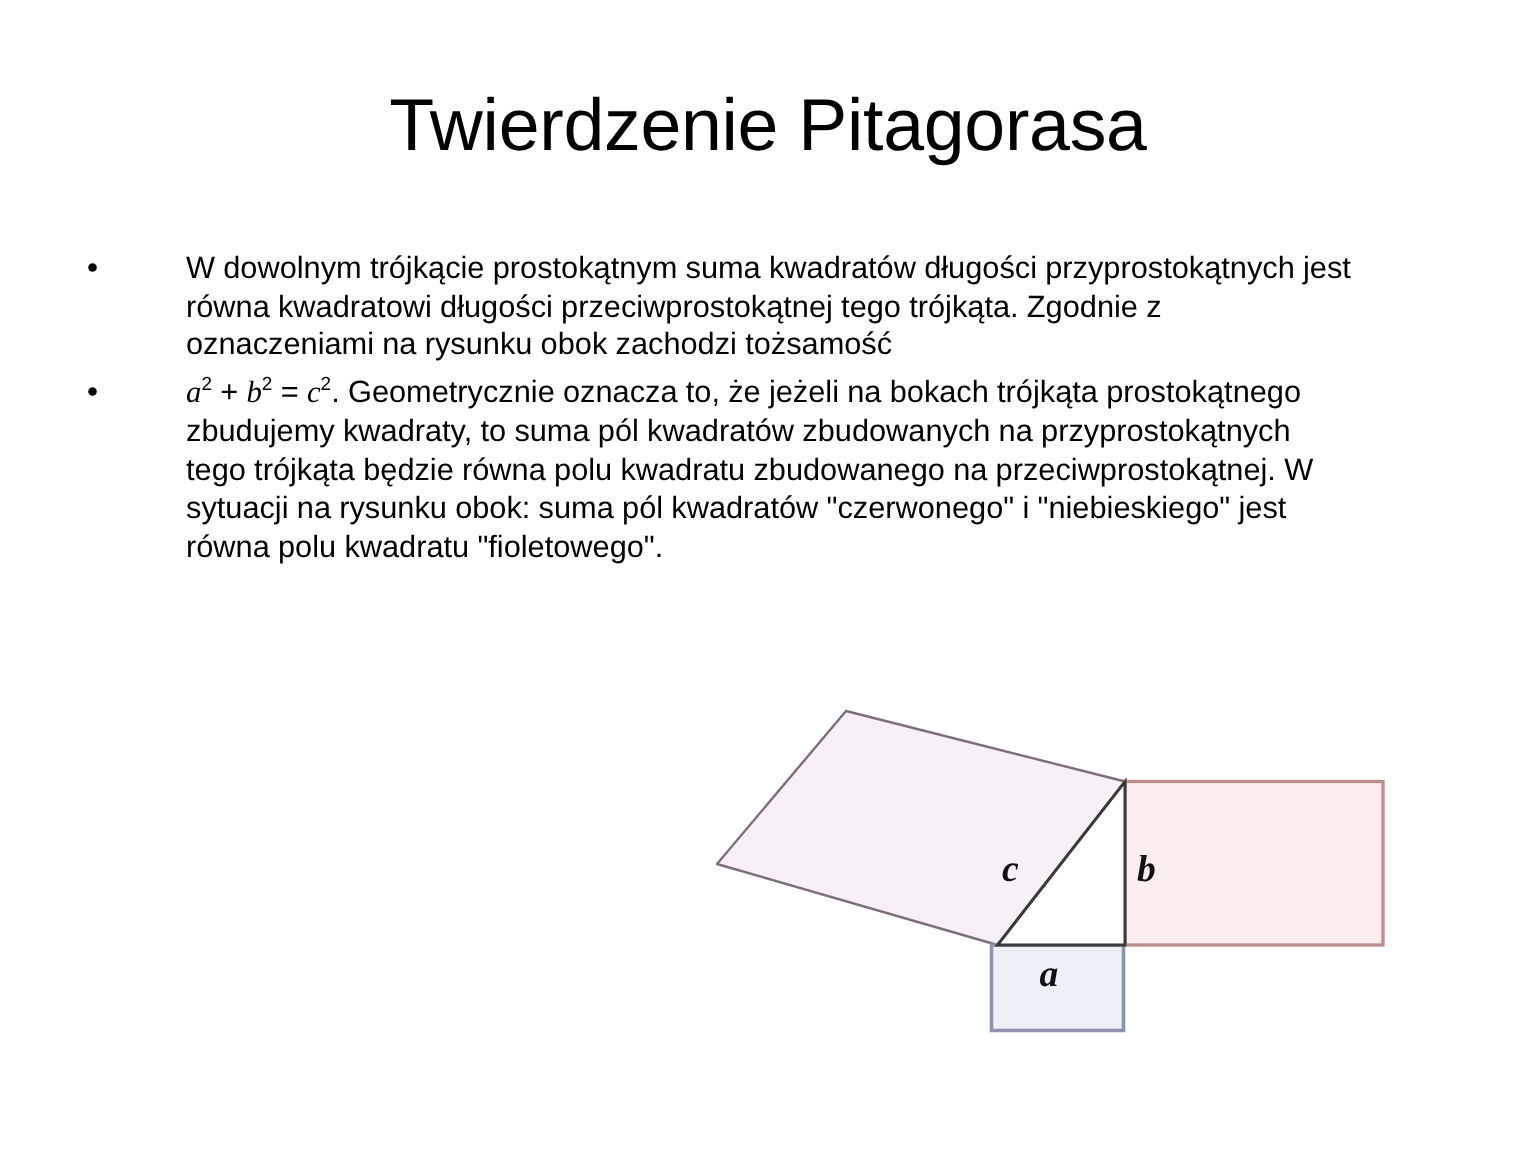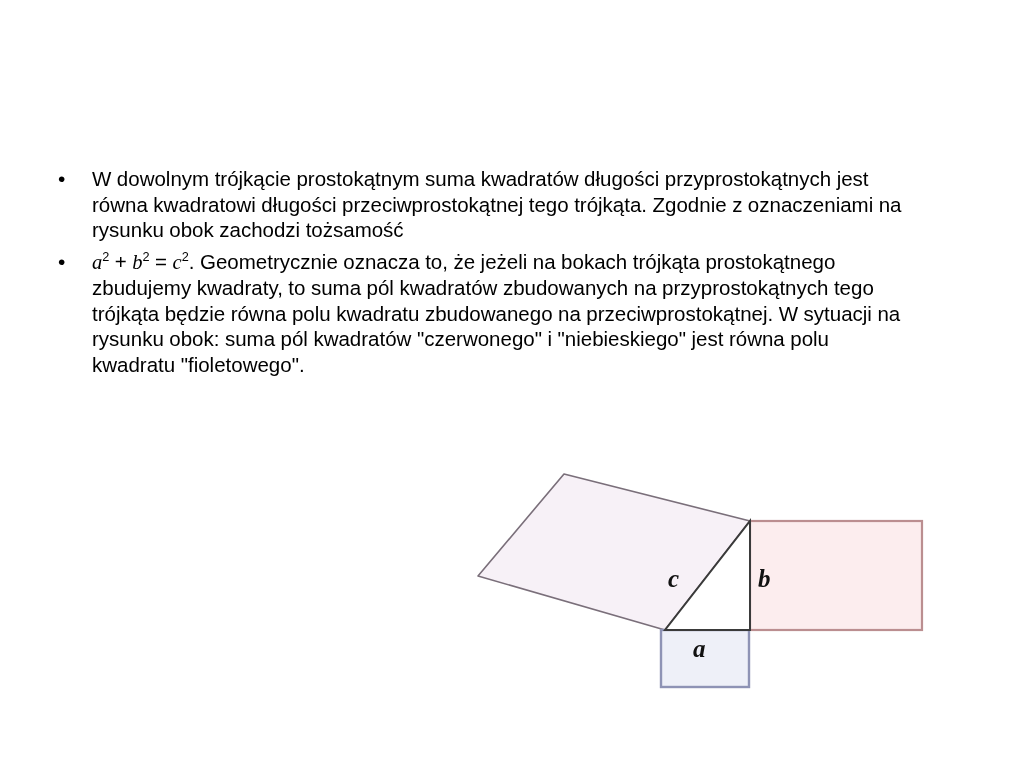--- a/index.html
+++ b/index.html
@@ -61,20 +61,21 @@
     color: #000000;
     box-sizing: border-box;
   }
   .bullet-text {
     flex: 1 1 auto;
     font-size: 20.5px;
     line-height: 25.5px;
     color: #000000;
     text-align: left;
     word-spacing: -0.2px;
+    margin-left: 32px;
   }
   .bullet-text .mathvar {
     font-family: "Liberation Serif", serif;
     font-style: italic;
     font-size: 20.5px;
   }
   .bullet-text sup {
     font-size: 0.62em;
     vertical-align: super;
     line-height: 0;
@@ -100,20 +101,21 @@
     font-weight: 700;
     font-size: 25px;
     fill: #111111;
   }
 </style>
 </head>
 <body>
 
 <div class="slide">
 
+  <div class="slide-title">Twierdzenie Pitagorasa</div>
 
   <div class="body-block">
 
     <div class="bullet-row">
       <span class="bullet-mark">•</span>
       <span class="bullet-text">W dowolnym trójkącie prostokątnym suma kwadratów długości przyprostokątnych jest równa kwadratowi długości przeciwprostokątnej tego trójkąta. Zgodnie z oznaczeniami na rysunku obok zachodzi tożsamość</span>
     </div>
 
     <div class="bullet-row">
       <span class="bullet-mark">•</span>

